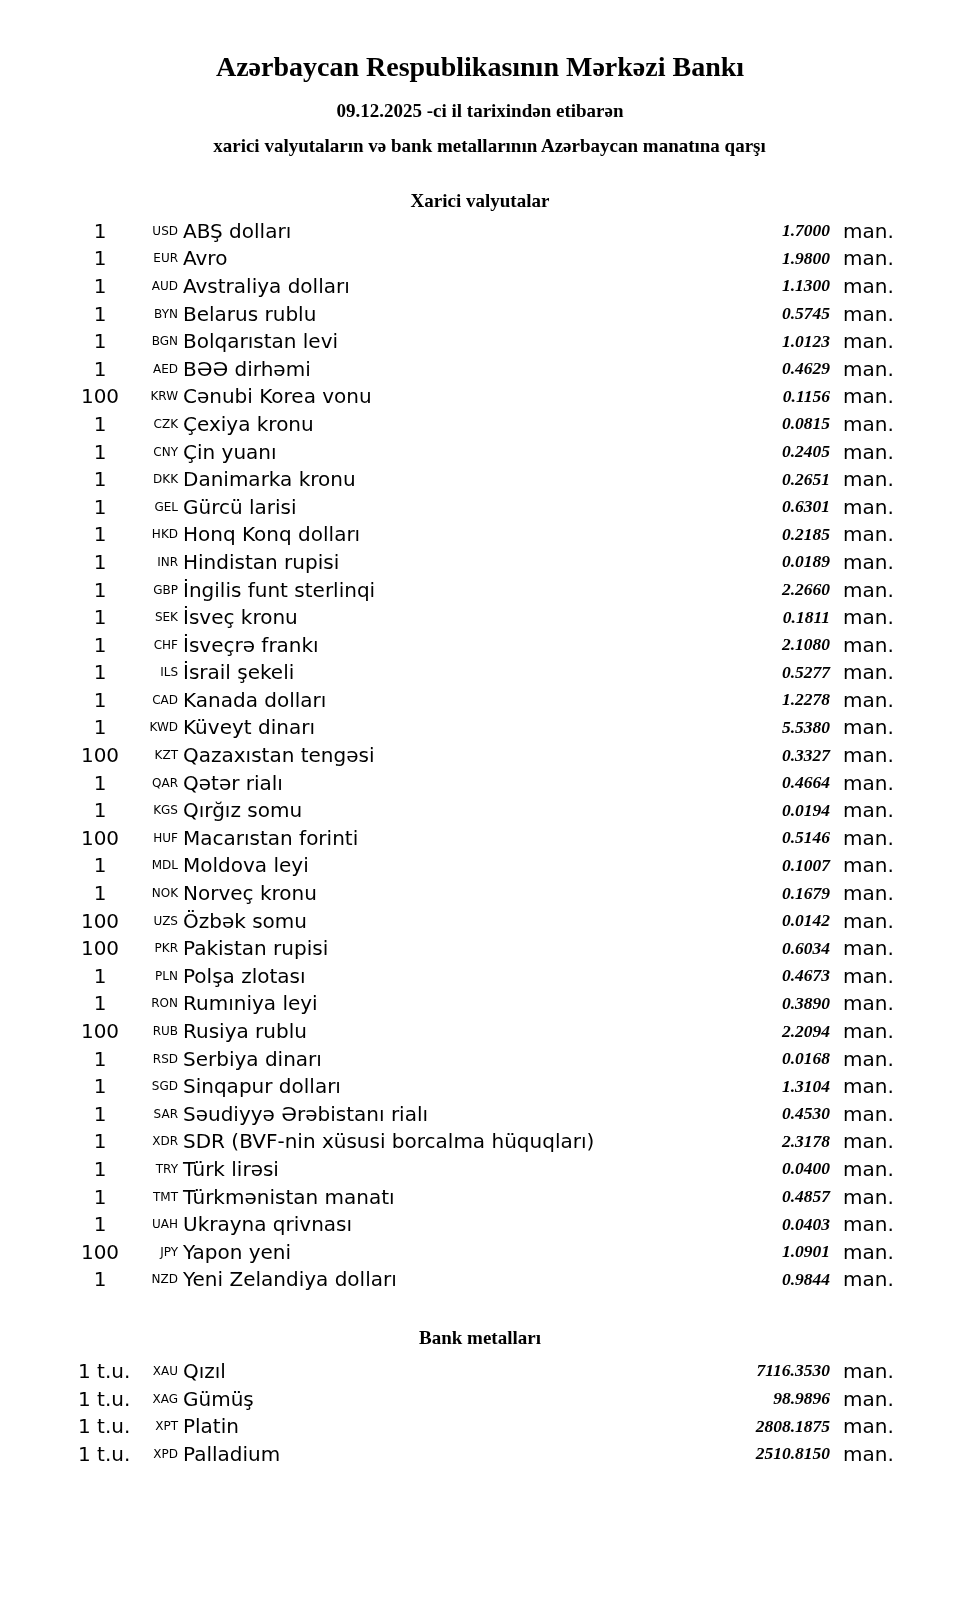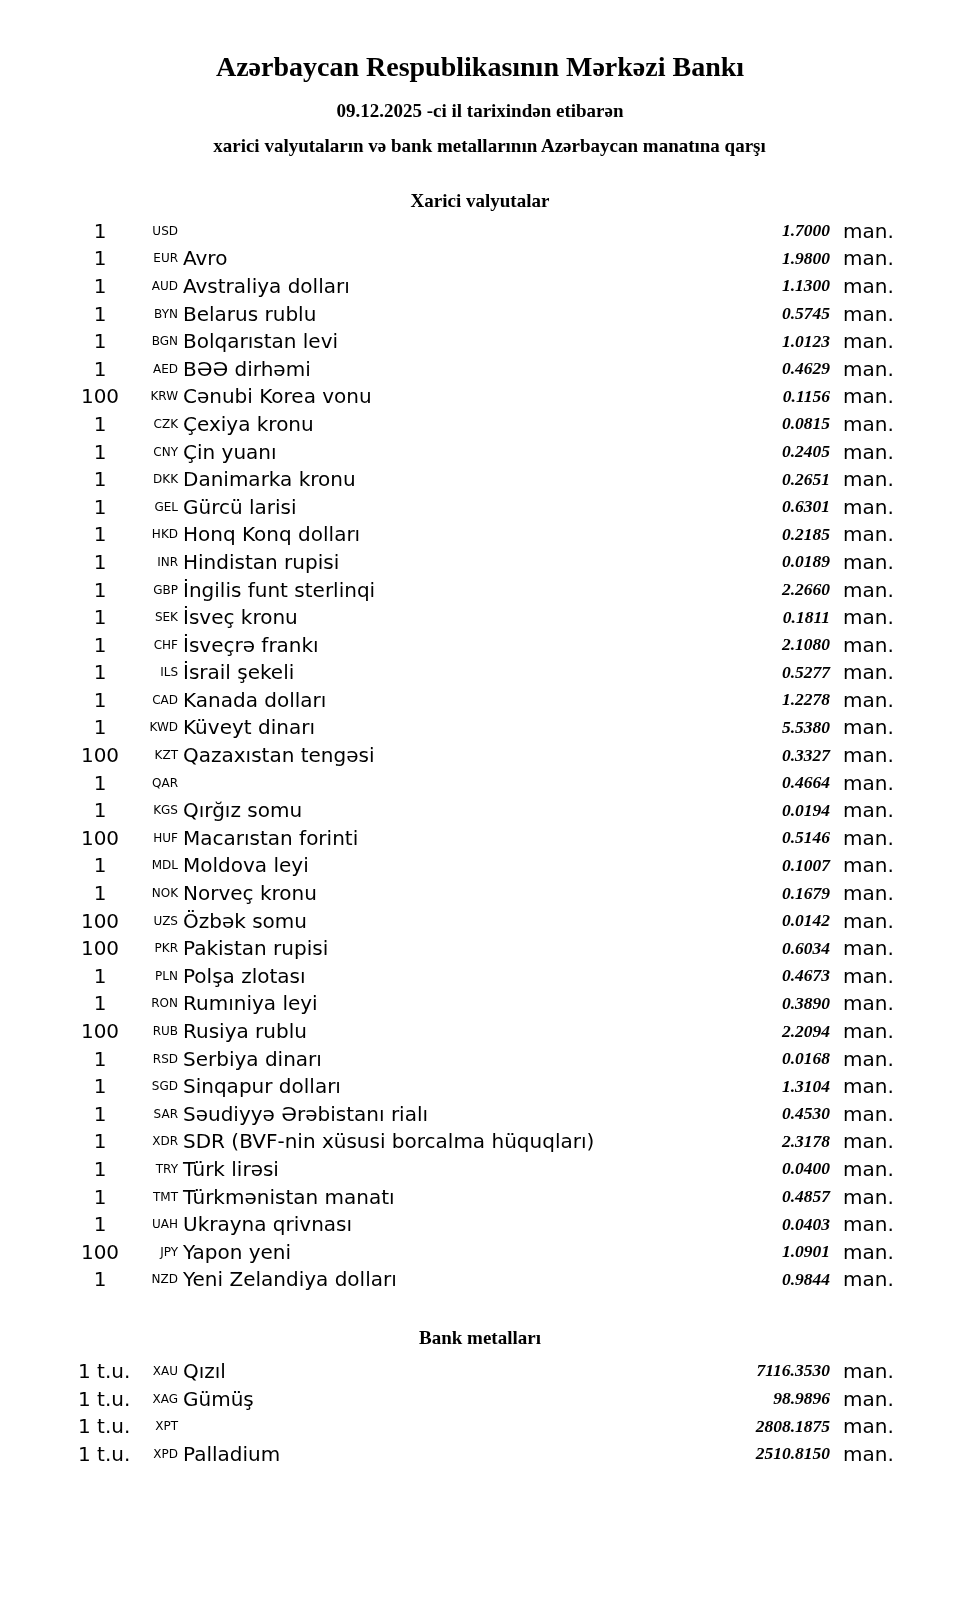--- a/index.html
+++ b/index.html
@@ -79,20 +79,21 @@
 
   <div class="serif-bold subtitle">xarici valyutaların və bank metallarının Azərbaycan manatına qarşı</div>
 
 
   <div class="section-heading" id="currencies-heading">Xarici valyutalar</div>
 
   <div class="rates-table" id="currencies-table">
   <div class="rate-row">
     <span class="col-qty">1</span>
     <span class="col-code">USD</span>
+    <span class="col-name">ABŞ dolları</span>
     <span class="col-rate">1.7000</span>
     <span class="col-man">man.</span>
   </div>
 
   <div class="rate-row">
     <span class="col-qty">1</span>
     <span class="col-code">EUR</span>
     <span class="col-name">Avro</span>
     <span class="col-rate">1.9800</span>
     <span class="col-man">man.</span>
@@ -238,20 +239,21 @@
     <span class="col-qty">100</span>
     <span class="col-code">KZT</span>
     <span class="col-name">Qazaxıstan tengəsi</span>
     <span class="col-rate">0.3327</span>
     <span class="col-man">man.</span>
   </div>
 
   <div class="rate-row">
     <span class="col-qty">1</span>
     <span class="col-code">QAR</span>
+    <span class="col-name">Qətər rialı</span>
     <span class="col-rate">0.4664</span>
     <span class="col-man">man.</span>
   </div>
 
   <div class="rate-row">
     <span class="col-qty">1</span>
     <span class="col-code">KGS</span>
     <span class="col-name">Qırğız somu</span>
     <span class="col-rate">0.0194</span>
     <span class="col-man">man.</span>
@@ -409,20 +411,21 @@
     <span class="col-qty">1 t.u.</span>
     <span class="col-code">XAG</span>
     <span class="col-name">Gümüş</span>
     <span class="col-rate">98.9896</span>
     <span class="col-man">man.</span>
   </div>
 
   <div class="rate-row">
     <span class="col-qty">1 t.u.</span>
     <span class="col-code">XPT</span>
+    <span class="col-name">Platin</span>
     <span class="col-rate">2808.1875</span>
     <span class="col-man">man.</span>
   </div>
 
   <div class="rate-row">
     <span class="col-qty">1 t.u.</span>
     <span class="col-code">XPD</span>
     <span class="col-name">Palladium</span>
     <span class="col-rate">2510.8150</span>
     <span class="col-man">man.</span>

